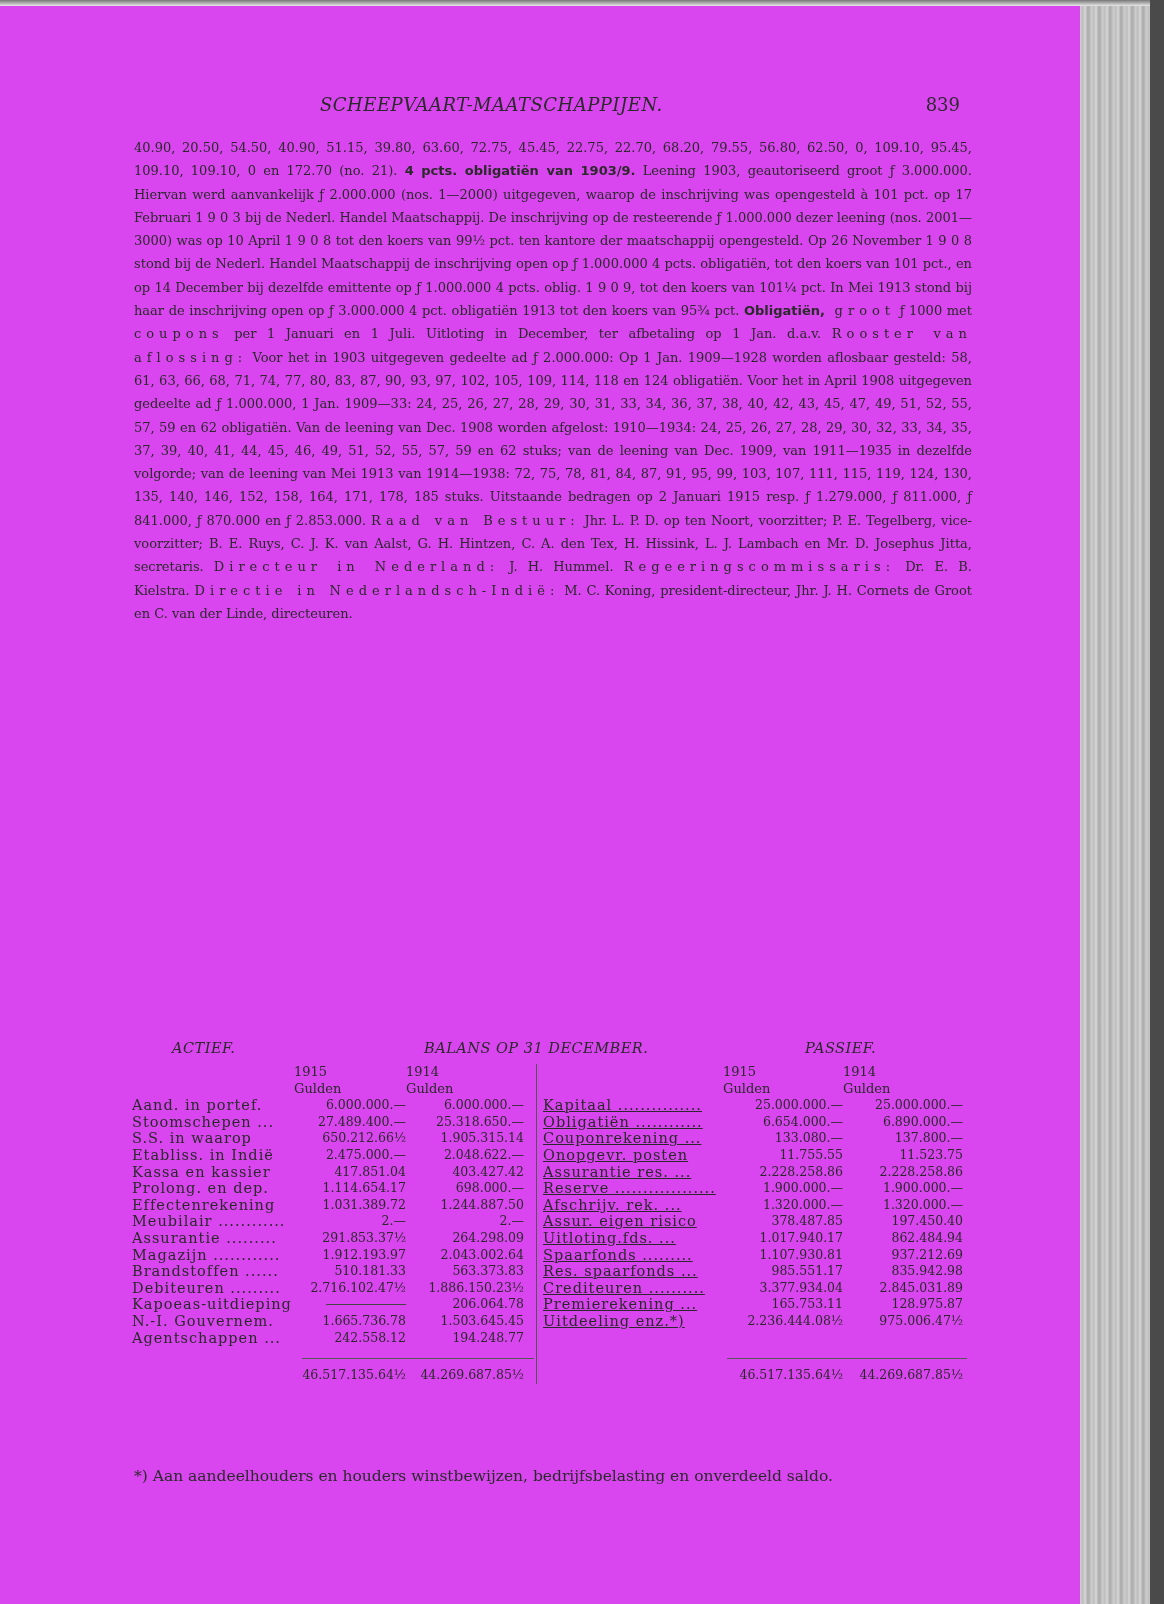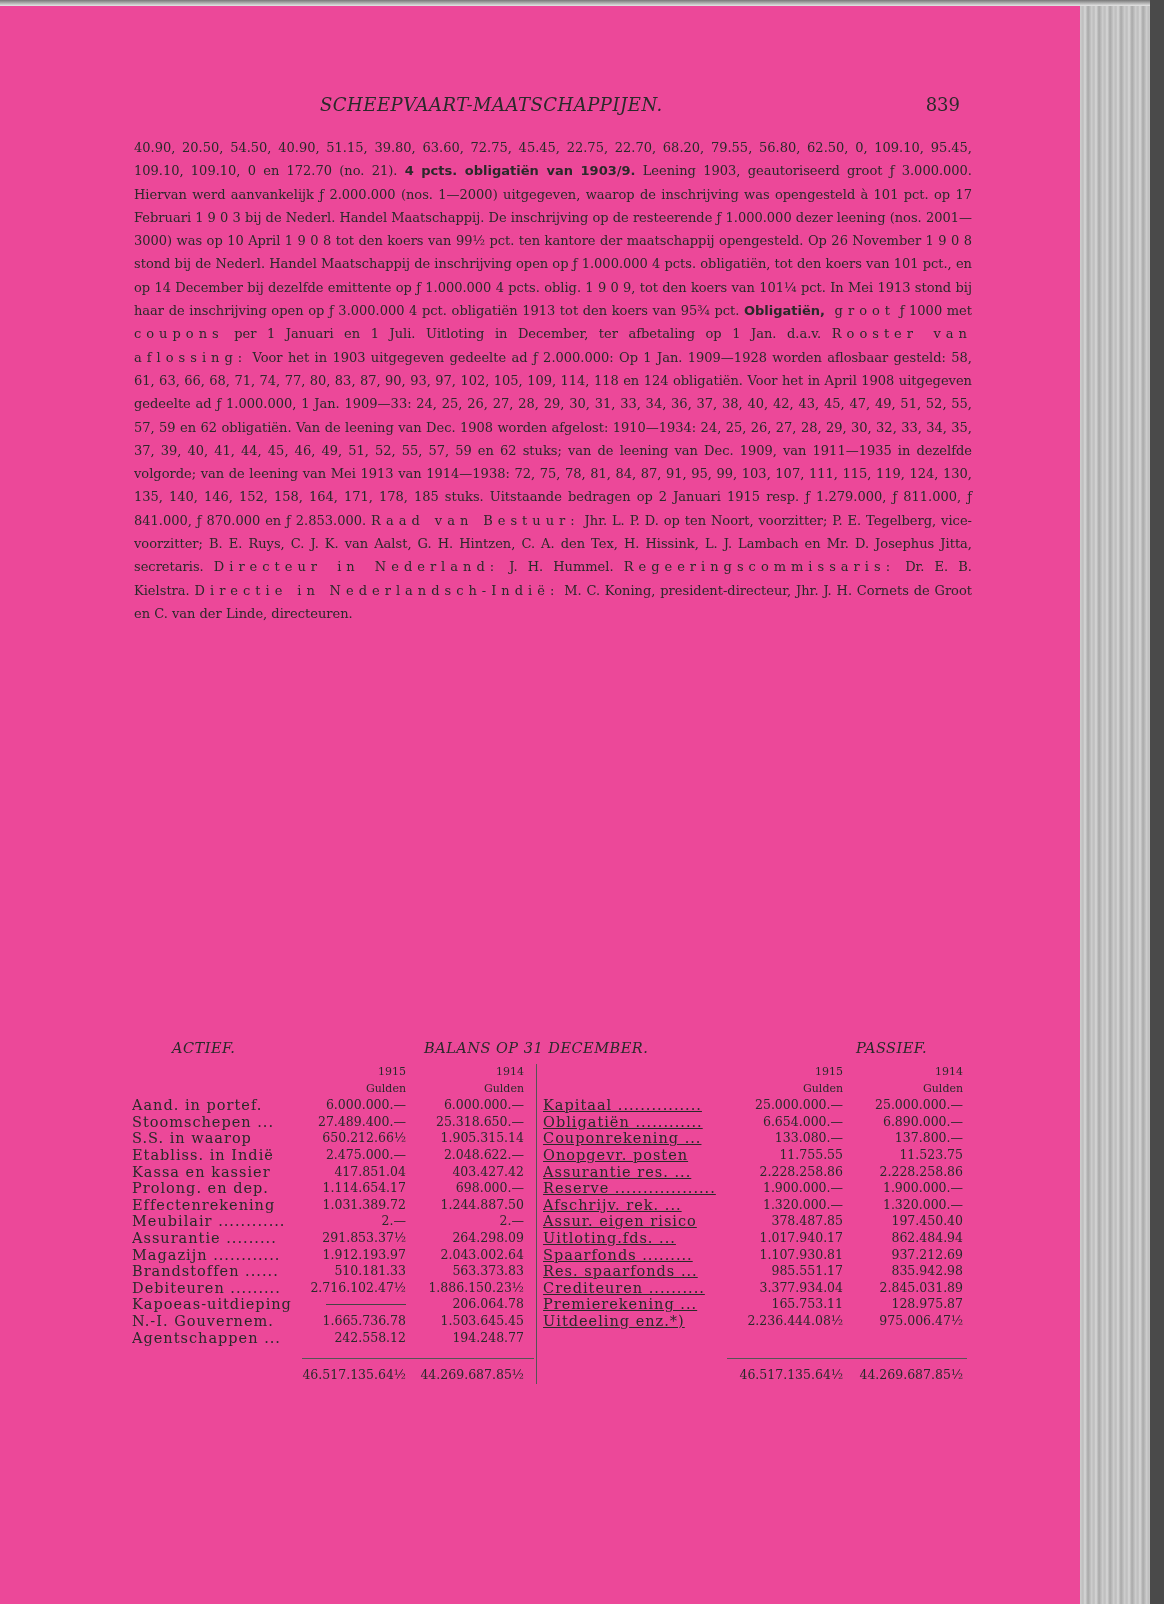--- a/index.html
+++ b/index.html
@@ -5,21 +5,21 @@
   html, body { margin:0; padding:0; }
   body {
     width:1164px; height:1604px; overflow:hidden;
     background:#3a3a3a;
     font-family:"DejaVu Serif", "Liberation Serif", serif;
     color:#2a2a2a;
     position:relative;
   }
   .page {
     position:absolute; left:0; top:0; width:1100px; height:1604px;
-    background:#ec4899;
+    background:#d946ef;
   }
   .page-edges {
     position:absolute; left:1080px; top:6px; width:70px; height:1598px;
     background:repeating-linear-gradient(90deg,#cfcfcf 0px,#bdbdbd 3px,#d8d8d8 5px,#a9a9a9 8px,#c6c6c6 11px);
   }
   .page-shade {
     position:absolute; left:1150px; top:0; width:14px; height:1604px; background:#4a4a4a;
   }
   .top-shadow { position:absolute; left:0; top:0; width:1164px; height:6px; background:linear-gradient(#777,#e6e6e6); }
 
@@ -48,21 +48,21 @@
   .bal-right { width:430px; border-left:1px solid #555; padding-left:6px; }
   .row { display:flex; height:16.6px; line-height:16.6px; white-space:nowrap; }
   .lbl { letter-spacing:1px; overflow:hidden; }
   .bal-left .lbl { width:162px; }
   .bal-right .lbl { width:180px;text-decoration:underline; }
   .num { text-align:right; font-family:"DejaVu Serif", serif; font-size:12.5px; }
   .bal-left .c1 { width:112px; }
   .bal-left .c2 { width:118px; }
   .bal-right .c1 { width:120px; }
   .bal-right .c2 { width:120px; }
-  .hdr-row .num { text-align:right; font-size:11px; }
+  .hdr-row .num { text-align:left; font-size:13px; }
   .rule { height:1px; background:#555; margin:12px 0 8px; }
   .bal-left .rule { margin-left:170px; width:232px; }
   .bal-right .rule { margin-left:184px; width:240px; }
   .dash-line { display:inline-block; width:80px; border-top:1px solid #444; vertical-align:middle; }
 
   .footnote {
     position:absolute; top:1466px; left:134px; width:838px; font-size:15.5px; line-height:20px; text-align:justify;
   }
 </style>
 </head>
@@ -77,21 +77,21 @@
   </div>
 
   <div class="body-text">
     <p><span>40.90, 20.50, 54.50, 40.90, 51.15, 39.80, 63.60, 72.75, 45.45, 22.75, 22.70, 68.20, 79.55, 56.80, 62.50, 0, 109.10, 95.45, 109.10, 109.10, 0 en 172.70 (no. 21). </span><span class="bold-sans">4 pcts. obligatiën van 1903/9.</span><span> Leening 1903, geautoriseerd groot ƒ 3.000.000. Hiervan werd aanvankelijk ƒ 2.000.000 (nos. 1—2000) uitgegeven, waarop de inschrijving was opengesteld à 101 pct. op 17 Februari 1 9 0 3 bij de Nederl. Handel Maatschappij. De inschrijving op de resteerende ƒ 1.000.000 dezer leening (nos. 2001—3000) was op 10 April 1 9 0 8 tot den koers van 99½ pct. ten kantore der maatschappij opengesteld. Op 26 November 1 9 0 8 stond bij de Nederl. Handel Maatschappij de inschrijving open op ƒ 1.000.000 4 pcts. obligatiën, tot den koers van 101 pct., en op 14 December bij dezelfde emittente op ƒ 1.000.000 4 pcts. oblig. 1 9 0 9, tot den koers van 101¼ pct. In Mei 1913 stond bij haar de inschrijving open op ƒ 3.000.000 4 pct. obligatiën 1913 tot den koers van 95¾ pct. </span><span class="bold-sans">Obligatiën,</span><span class="spaced"> groot</span><span> ƒ 1000 met </span><span class="spaced">coupons</span><span> per 1 Januari en 1 Juli. Uitloting in December, ter afbetaling op 1 Jan. d.a.v. </span><span class="spaced">Rooster van aflossing:</span><span> Voor het in 1903 uitgegeven gedeelte ad ƒ 2.000.000: Op 1 Jan. 1909—1928 worden aflosbaar gesteld: 58, 61, 63, 66, 68, 71, 74, 77, 80, 83, 87, 90, 93, 97, 102, 105, 109, 114, 118 en 124 obligatiën. Voor het in April 1908 uitgegeven gedeelte ad ƒ 1.000.000, 1 Jan. 1909—33: 24, 25, 26, 27, 28, 29, 30, 31, 33, 34, 36, 37, 38, 40, 42, 43, 45, 47, 49, 51, 52, 55, 57, 59 en 62 obligatiën. Van de leening van Dec. 1908 worden afgelost: 1910—1934: 24, 25, 26, 27, 28, 29, 30, 32, 33, 34, 35, 37, 39, 40, 41, 44, 45, 46, 49, 51, 52, 55, 57, 59 en 62 stuks; van de leening van Dec. 1909, van 1911—1935 in dezelfde volgorde; van de leening van Mei 1913 van 1914—1938: 72, 75, 78, 81, 84, 87, 91, 95, 99, 103, 107, 111, 115, 119, 124, 130, 135, 140, 146, 152, 158, 164, 171, 178, 185 stuks. Uitstaande bedragen op 2 Januari 1915 resp. ƒ 1.279.000, ƒ 811.000, ƒ 841.000, ƒ 870.000 en ƒ 2.853.000. </span><span class="spaced">Raad van Bestuur:</span><span> Jhr. L. P. D. op ten Noort, voorzitter; P. E. Tegelberg, vice-voorzitter; B. E. Ruys, C. J. K. van Aalst, G. H. Hintzen, C. A. den Tex, H. Hissink, L. J. Lambach en Mr. D. Josephus Jitta, secretaris. </span><span class="spaced">Directeur in Nederland:</span><span> J. H. Hummel. </span><span class="spaced">Regeeringscommissaris:</span><span> Dr. E. B. Kielstra. </span><span class="spaced">Directie in Nederlandsch-Indië:</span><span> M. C. Koning, president-directeur, Jhr. J. H. Cornets de Groot en C. van der Linde, directeuren.</span></p>
   </div>
 
   <div class="balance">
     <div class="bal-head">
       <span style="left:40px">ACTIEF.</span>
       <span style="left:292px">BALANS OP 31 DECEMBER.</span>
-      <span style="left:724px">PASSIEF.</span>
+      <span style="left:673px">PASSIEF.</span>
     </div>
     <div class="bal-cols">
       <div class="bal-side bal-left">
         <div class="row hdr-row">
             <span class="lbl"></span>
             <span class="num c1">1915</span>
             <span class="num c2">1914</span>
           </div>
         <div class="row hdr-row">
             <span class="lbl"></span>
@@ -269,15 +269,16 @@
         <div class="rule"></div>
         <div class="row">
             <span class="lbl"></span>
             <span class="num c1">46.517.135.64½</span>
             <span class="num c2">44.269.687.85½</span>
           </div>
       </div>
     </div>
   </div>
 
+  <div class="footnote">*) Aan aandeelhouders en houders winstbewijzen, bedrijfsbelasting en onverdeeld saldo.</div>
 </div>
 <div class="page-edges"></div>
 <div class="page-shade"></div>
 
 </body></html>

